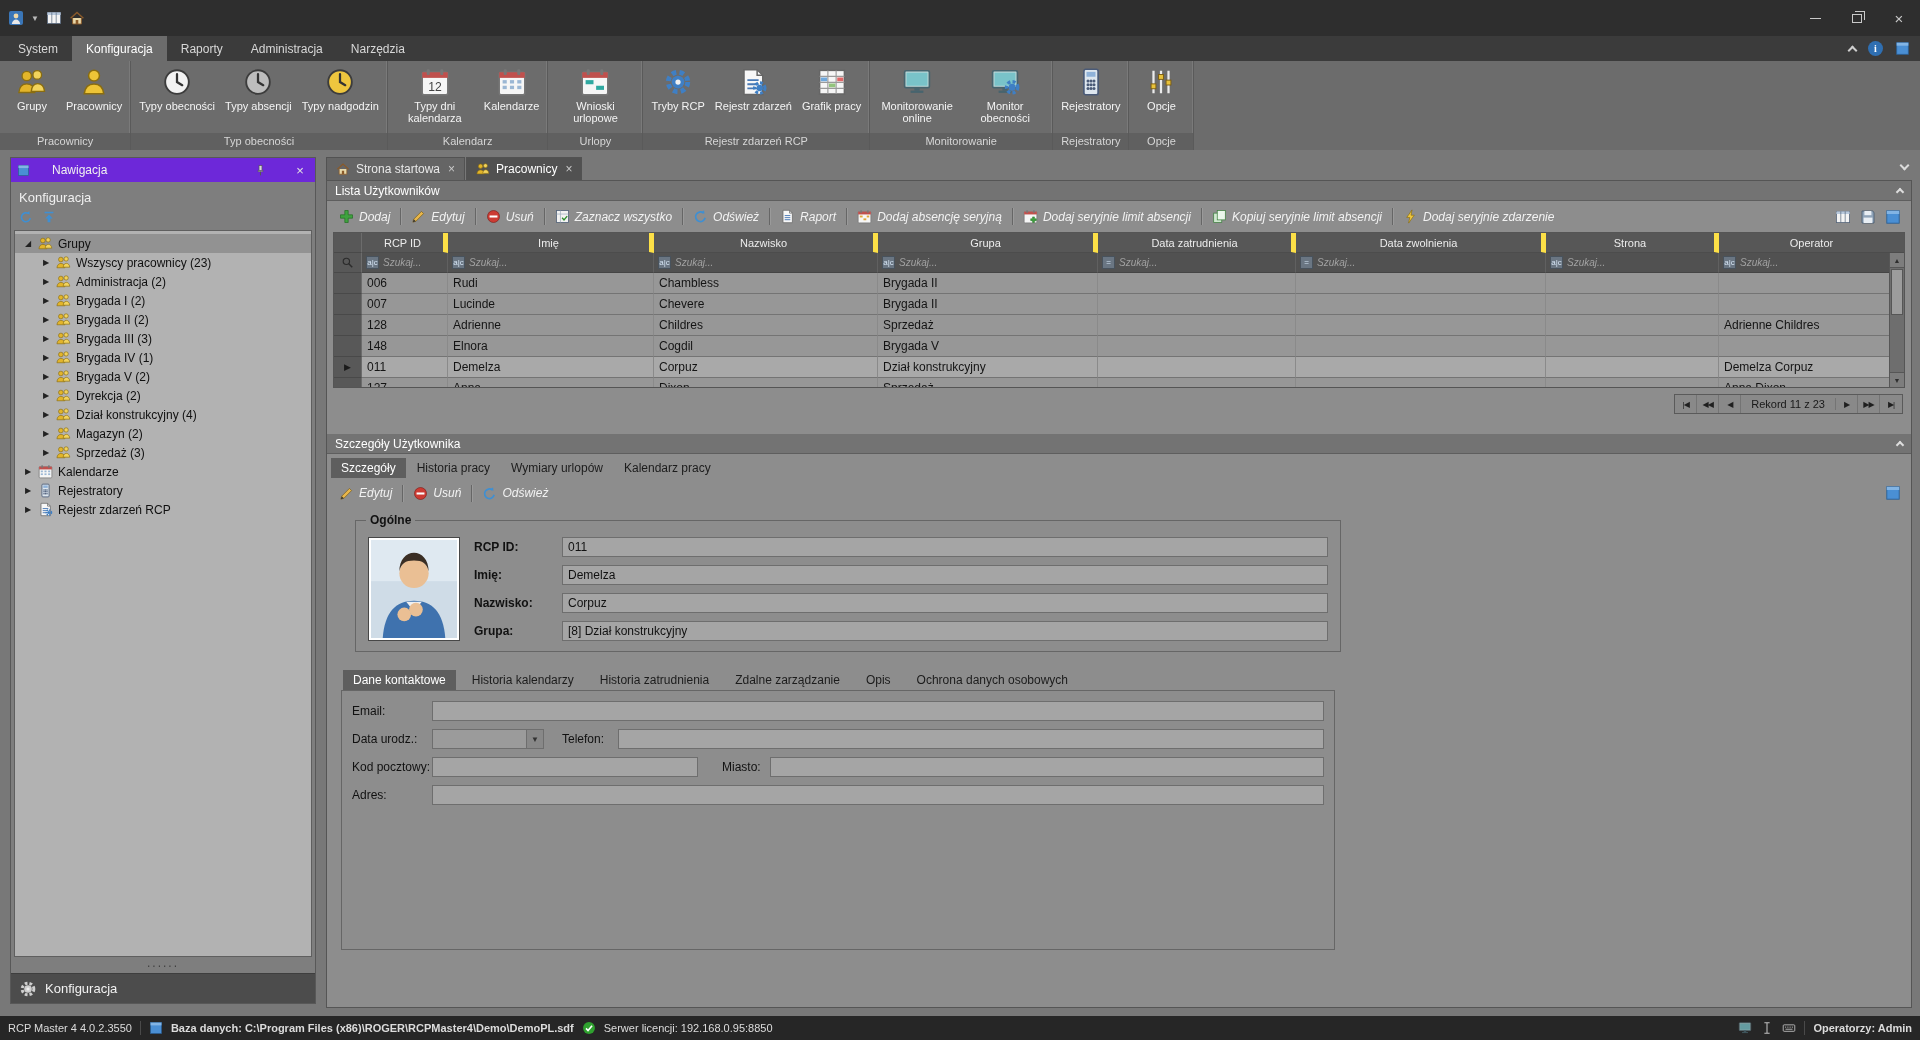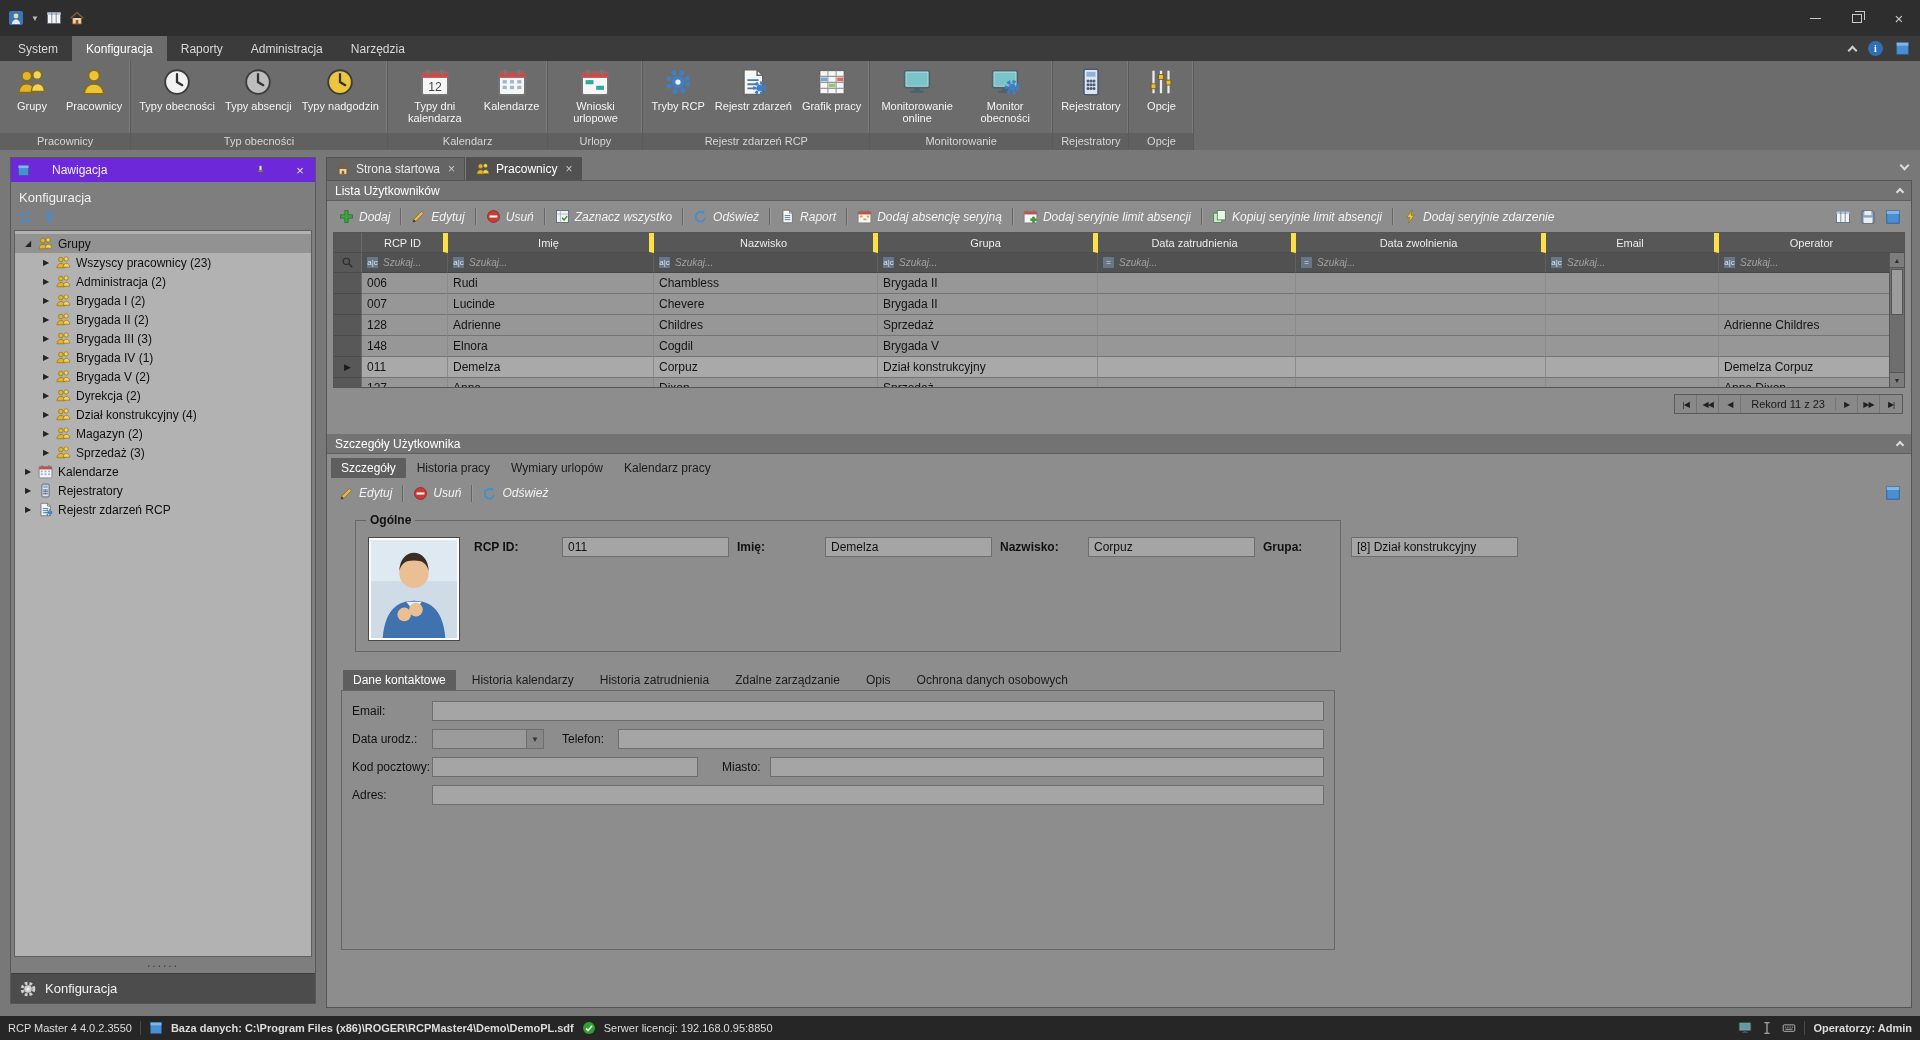--- a/index.html
+++ b/index.html
@@ -113,21 +113,21 @@
   .det-tabs{display:flex;align-items:flex-end;padding:2px 4px 0;height:24px;flex:0 0 24px;gap:1px;}
   .vtab{padding:3px 10px;font-size:12px;color:#1c1c1c;white-space:nowrap;}
   .vtab.active{background:#5e5e5e;color:#fff;}
   .det-toolbar{height:30px;flex:0 0 30px;display:flex;align-items:center;gap:2px;padding:0 6px;color:#f2f2f2;}
   .det-body{flex:1;padding:12px 14px 0;overflow:hidden;}
   .groupbox{width:986px;border:1px solid #666;position:relative;padding:16px 12px 10px;margin-left:14px;}
   .gb-title{position:absolute;top:-8px;left:10px;background:#8d8d8d;padding:0 4px;font-weight:bold;font-size:12px;}
   .gb-inner{display:flex;gap:14px;}
   .photo{width:92px;height:104px;border:1px solid #474747;background:#fff;padding:2px;flex:0 0 92px;}
   .photo svg{width:100%;height:100%;}
-  .fields{flex:1;display:flex;gap:8px;}
+  .fields{flex:1;display:flex;flex-direction:column;gap:8px;}
   .frow{display:flex;align-items:center;height:20px;}
   .flabel{width:88px;font-weight:bold;font-size:12px;}
   .finput,.cinput{height:20px;background:#a5a5a5;border:1px solid #6e6e6e;font-size:12px;padding:0 5px;color:#111;font-family:inherit;}
   .finput{flex:1;}
   .subtabs{display:flex;margin-top:16px;height:22px;align-items:flex-end;padding-left:2px;gap:6px;}
   .pagebox{width:994px;height:260px;border:1px solid #666;padding:10px;}
   .crow{display:flex;align-items:center;height:20px;margin-bottom:8px;}
   .clabel{font-size:12px;flex:0 0 auto;}
   .w80{width:80px;}
   .combo{width:112px;height:20px;background:#9b9b9b;border:1px solid #6e6e6e;display:flex;align-items:center;}
@@ -756,21 +756,21 @@
 
     <div class="grid">
       <div class="ghead">
         <div class="gc ind c0"></div>
         <div class="gc c1">RCP ID</div>
         <div class="gc c2">Imię</div>
         <div class="gc c3">Nazwisko</div>
         <div class="gc c4">Grupa</div>
         <div class="gc c5">Data zatrudnienia</div>
         <div class="gc c6">Data zwolnienia</div>
-        <div class="gc c7">Email</div>
+        <div class="gc c7">Strona</div>
         <div class="gc c8">Operator</div>
       </div>
       <div class="gfilter">
         <div class="gc ind c0">
             <svg class="mag">
               <use href="#s-magnifier"></use>
             </svg>
           </div>
         <div class="gc c1">
             <span class="fic">a|c</span>

